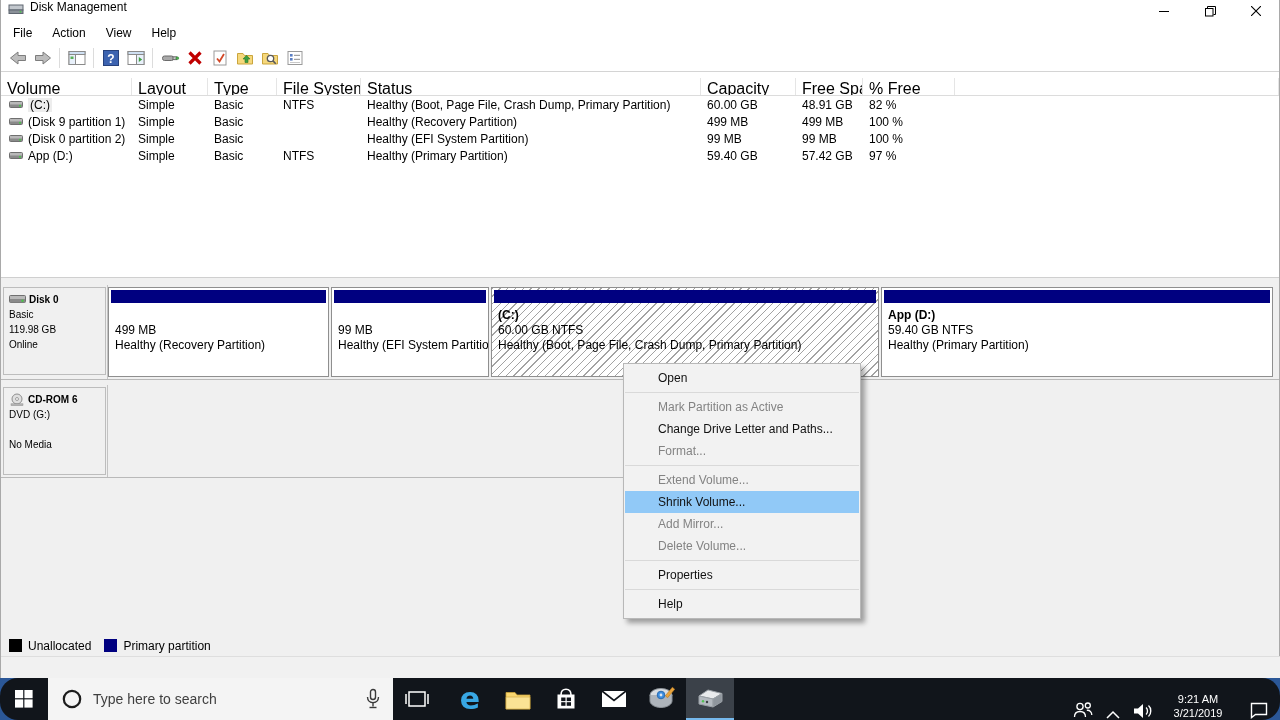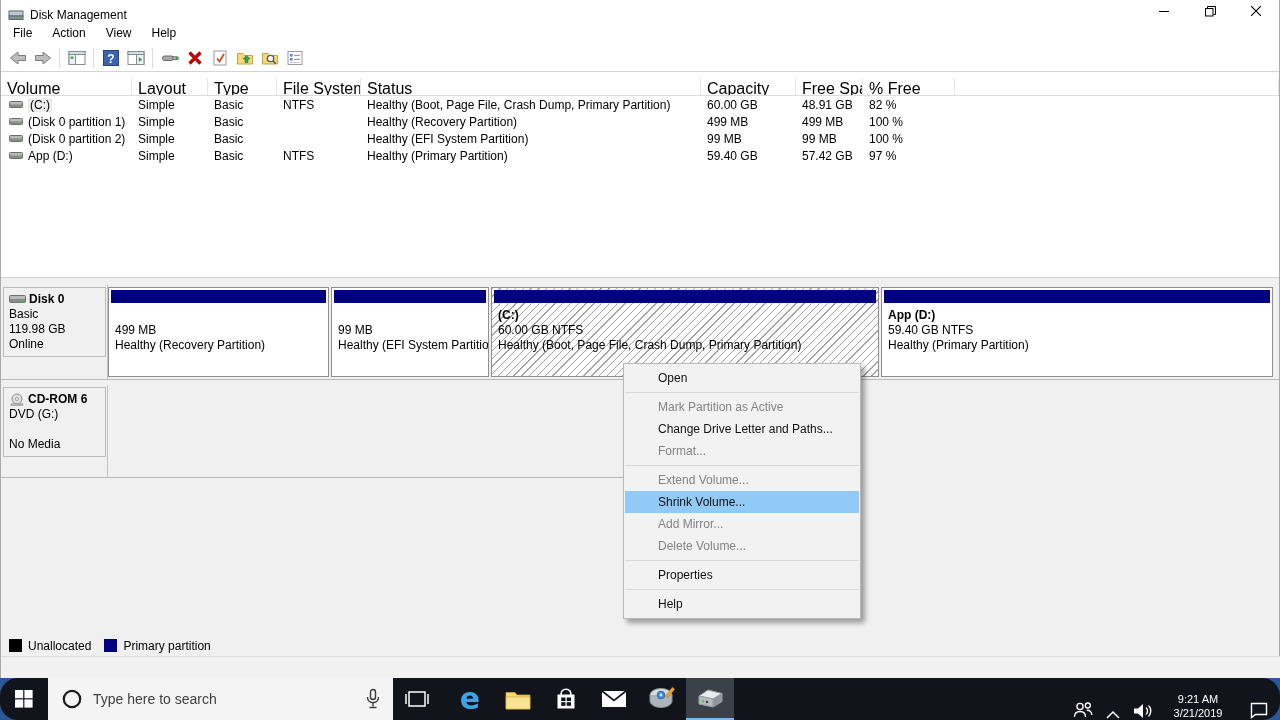--- a/index.html
+++ b/index.html
@@ -1,21 +1,21 @@
 <!DOCTYPE html>
 <html><head>
 <meta charset="utf-8">
 <style>
   * { margin:0; padding:0; box-sizing:border-box; }
   body { font-family:"Liberation Sans", sans-serif; }
   #screen { position:relative; width:1280px; height:720px; background:#2b5797; overflow:hidden; font-family:"Liberation Sans", sans-serif; }
 
   
   .window { position:absolute; left:0; top:0; width:1280px; height:678px; background:#fff; border-left:1px solid #a9a9a9; border-right:1px solid #a9a9a9; }
-  .titlebar { height:22px; display:flex; align-items:flex-end; background:#fff; }
+  .titlebar { height:22px; display:flex; align-items:flex-start; background:#fff; }
   .tb-appicon { margin:0 6px 0 7px; display:flex; }
   .tb-title { font-size:12px; color:#000; }
   .tb-btns { margin-left:auto; display:flex; height:22px; }
   .tb-btn { width:46px; height:22px; display:flex; align-items:center; justify-content:center; }
 
   .menubar { height:22px; display:flex; align-items:center; font-size:12px; padding-left:2px; }
   .menu-item { padding:3px 10px; color:#000; }
 
   .toolbar { height:28px; display:flex; align-items:center; border-bottom:1px solid #d4d4d4; padding-left:4px; }
   .tbi { width:25px; height:24px; display:flex; align-items:center; justify-content:center; }
@@ -30,21 +30,21 @@
   .lv-c { padding-left:6px; white-space:nowrap; overflow:hidden; }
   .lv-vol { display:flex; align-items:center; gap:5px; padding-left:8px; white-space:nowrap; overflow:hidden; }
   .focused-label { background:#ededed; padding:0 2px; }
 
   
   .splitter { position:absolute; top:277px; left:0; width:1278px; height:7px; background:#f0f0f0; border-top:1px solid #cfcfcf; }
   .bottompane { position:absolute; top:284px; left:0; width:1278px; height:372px; background:#f0f0f0; }
   .disk-band { position:absolute; left:0; top:1px; width:1278px; height:95px; border-bottom:1px solid #b9b9b9; }
   .cd-band { position:absolute; left:0; top:101px; width:622px; height:93px; border-bottom:1px solid #b9b9b9; }
   .pane-vline { position:absolute; left:106px; top:0; width:1px; height:100%; background:#c3c3c3; }
-  .disk-label { position:absolute; left:2px; top:2px; width:103px; height:70px; background:#f0f0f0; border:1px solid #bdbdbd; padding:4px 0 0 5px; font-size:12px; line-height:15px; color:#000; }
+  .disk-label { position:absolute; left:2px; top:2px; width:103px; height:88px; background:#f0f0f0; border:1px solid #bdbdbd; padding:4px 0 0 5px; font-size:10px; line-height:15px; color:#000; }
   .dl-title { display:flex; align-items:center; gap:3px; font-weight:bold; }
   .pt { position:absolute; top:2px; height:90px; background:#fff; border:1px solid #8f8f8f; overflow:hidden; }
   .pt.selected { background:repeating-linear-gradient(135deg,#a3a3a3 0,#a3a3a3 1px,#ffffff 1px,#ffffff 5.5px); }
   .pt-stripe { height:13px; margin:2px; background:#000080; }
   .pt-text { padding:3px 0 0 6px; font-size:12px; line-height:15px; white-space:nowrap; color:#000; }
   .pt-name { font-weight:bold; height:15px; }
   .cd-gap { height:15px; }
 
   .legend { position:absolute; left:0; top:351px; height:21px; display:flex; align-items:center; font-size:12px; color:#000; }
   .lg-sq { width:13px; height:13px; margin-right:6px; }
@@ -229,21 +229,21 @@
         <div class="lv-c"></div>
       </div>
 
       <div class="lv-row">
         <div class="lv-vol">
             <svg width="14" height="9">
               <rect x="0.5" y="1.5" width="13" height="6" rx="1" fill="#b9b9b9" stroke="#6f6f6f"></rect>
               <rect x="1" y="4.5" width="12" height="2.5" fill="#8a8a8a"></rect>
               <circle cx="11" cy="5.8" r="1.1" fill="#49c549"></circle>
             </svg>
-            <span>(Disk 0 partition 1)</span>
+            <span>(Disk 9 partition 1)</span>
           </div>
         <div class="lv-c">Simple</div>
         <div class="lv-c">Basic</div>
         <div class="lv-c"></div>
         <div class="lv-c">Healthy (Recovery Partition)</div>
         <div class="lv-c">499 MB</div>
         <div class="lv-c">499 MB</div>
         <div class="lv-c">100 %</div>
         <div class="lv-c"></div>
       </div>

